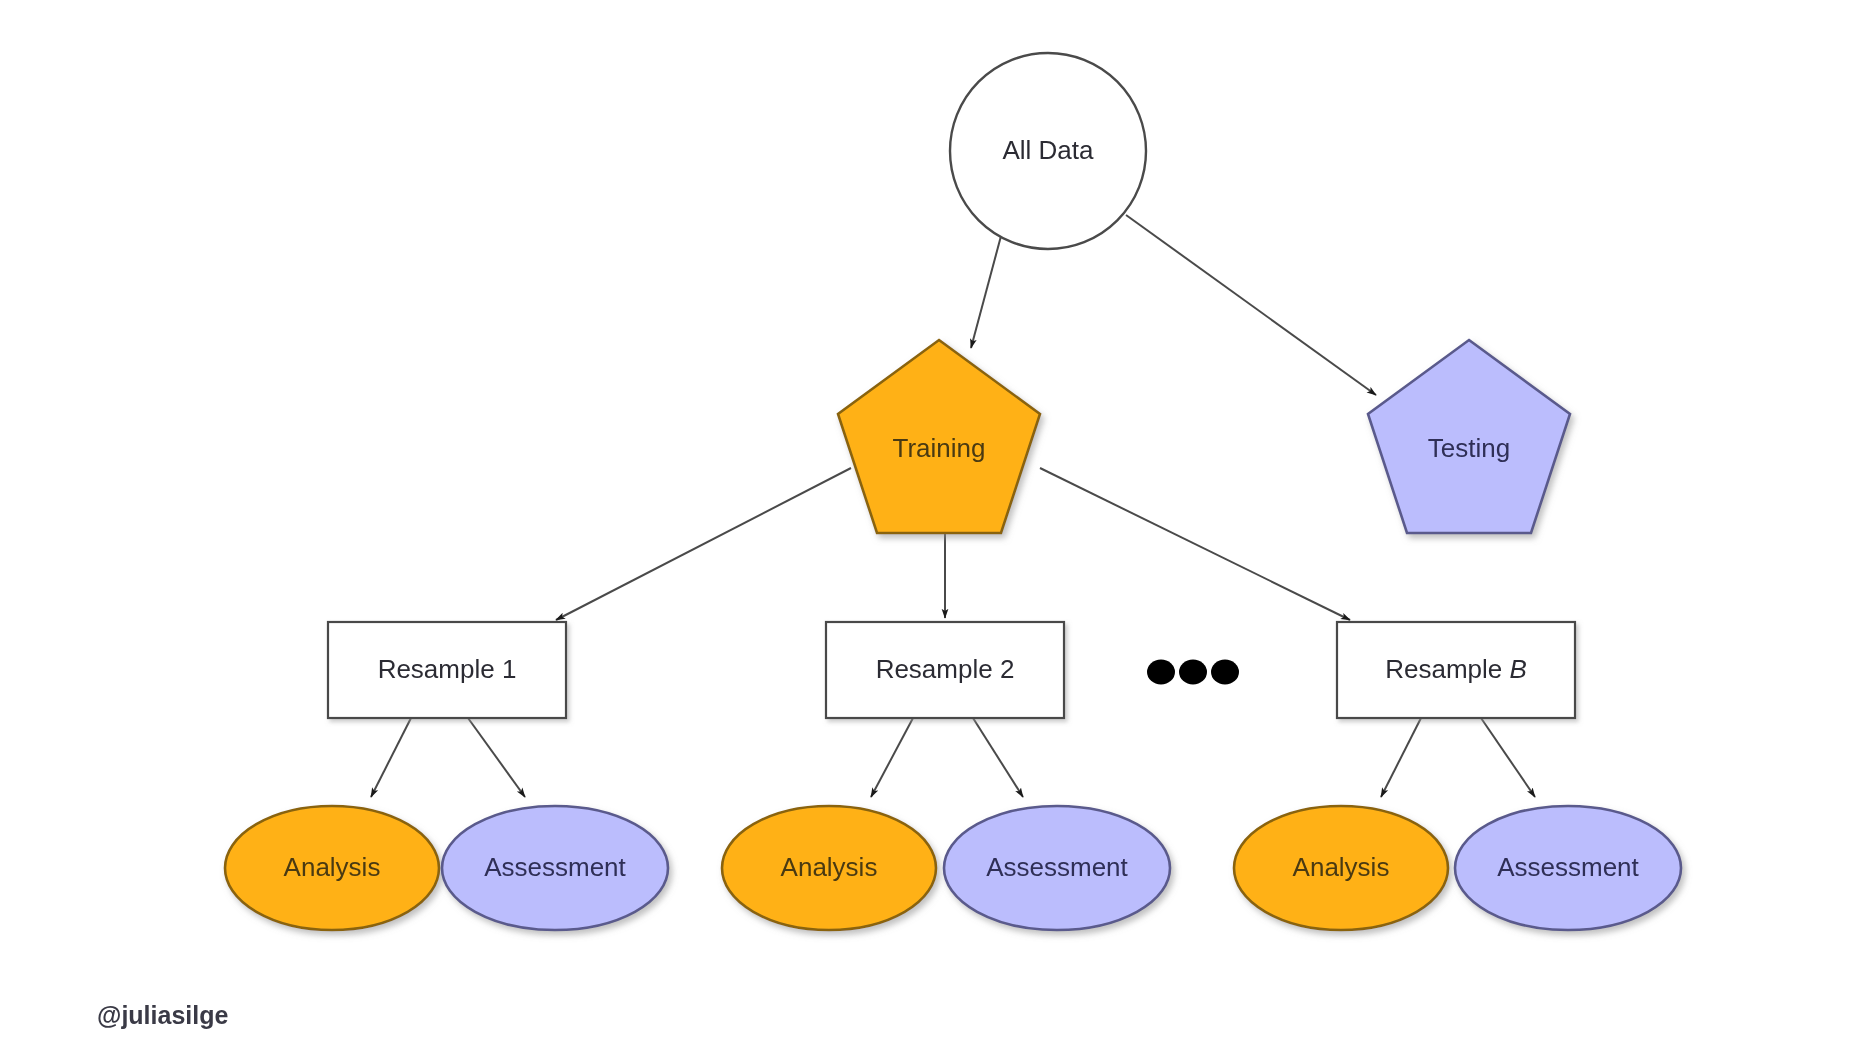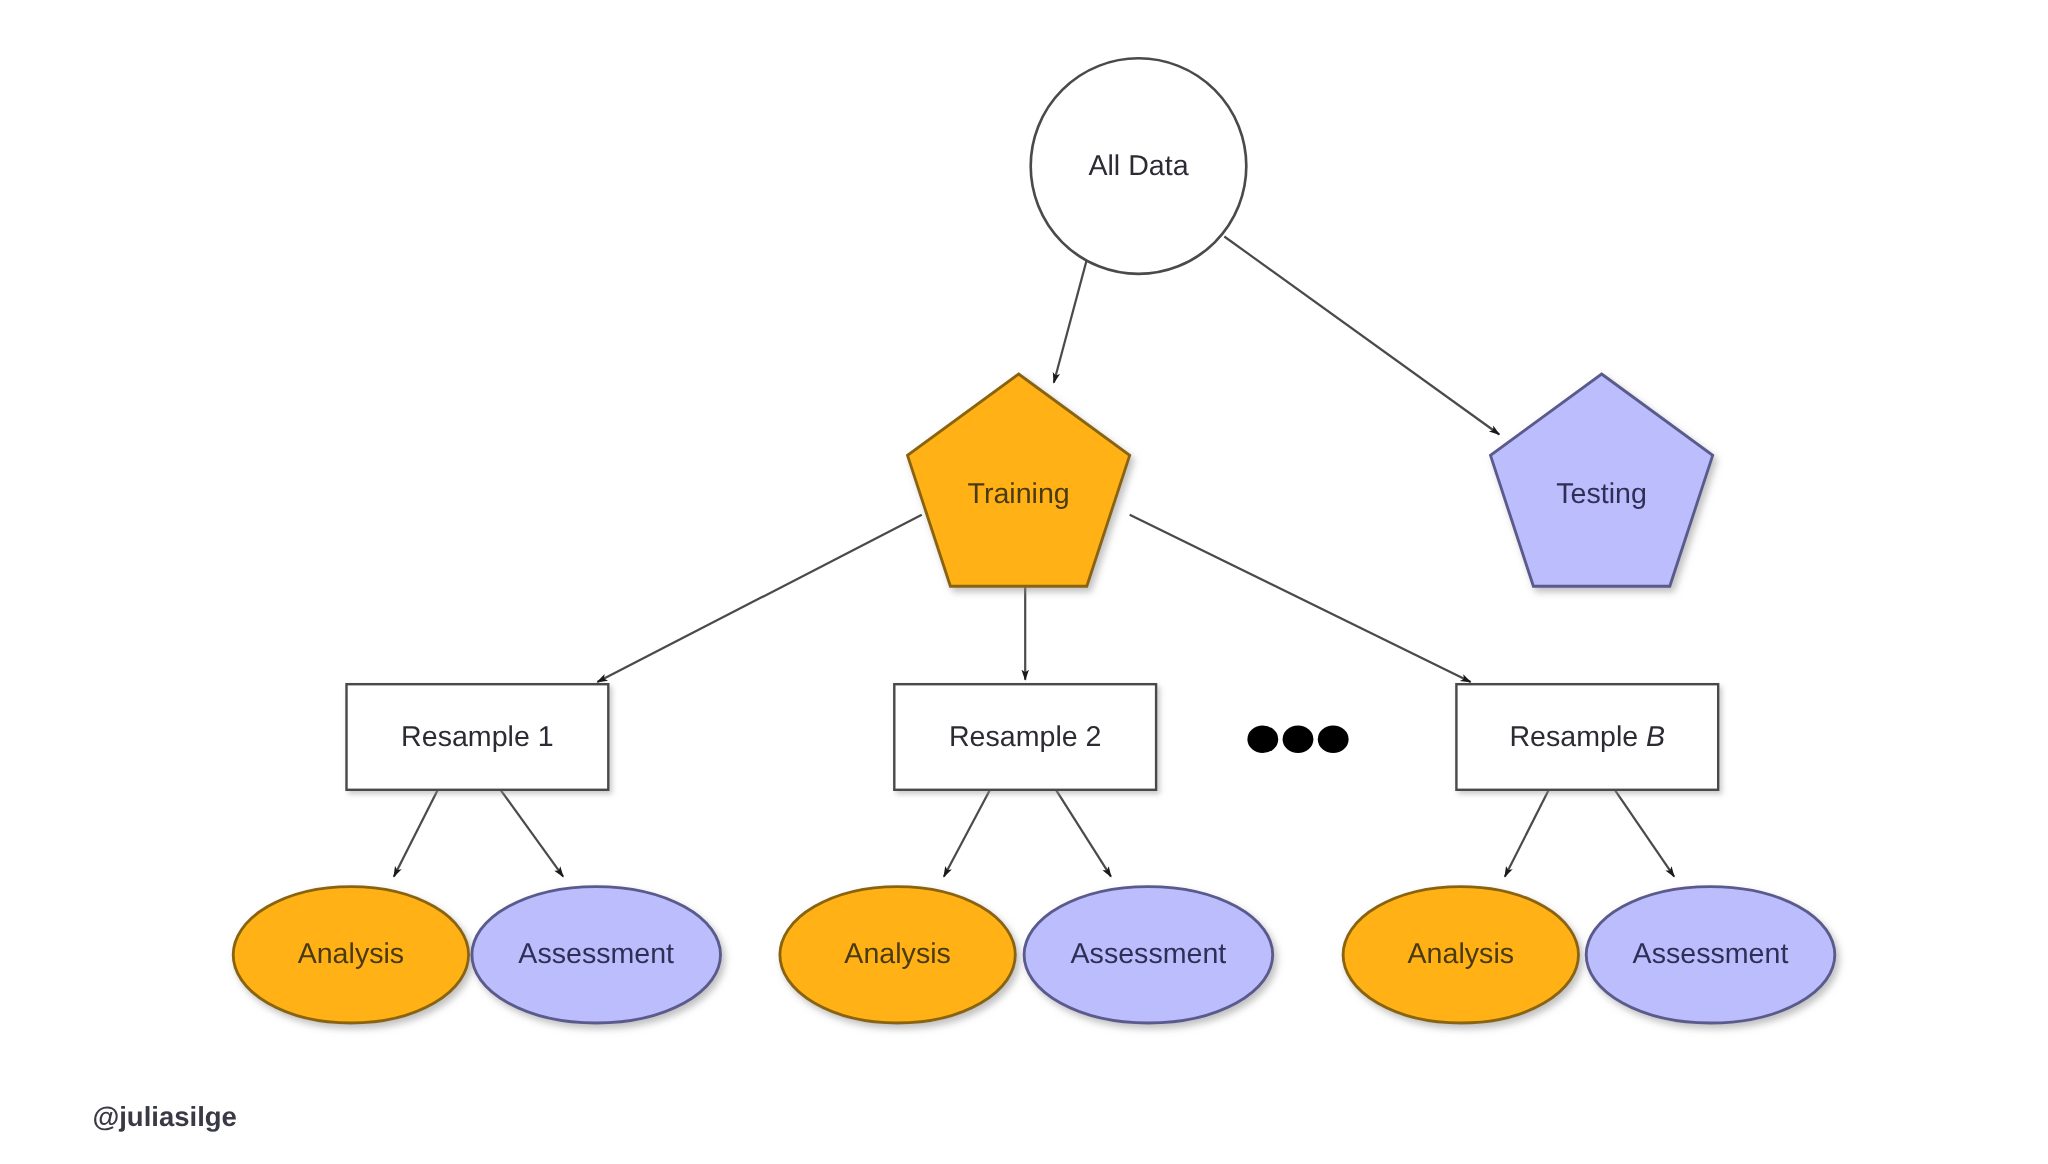--- a/index.html
+++ b/index.html
@@ -10,21 +10,21 @@
   }
   body {
     width: 1862px;
     height: 1058px;
     position: relative;
     overflow: hidden;
     font-family: "Liberation Sans", sans-serif;
   }
   #diagram-root {
     position: absolute;
-    left: 0;
+    left: 13px;
     top: 0;
     width: 1557px;
     height: 1058px;
   }
   svg#diagram-canvas {
     display: block;
     width: 1862px;
     height: 1058px;
   }
   .node-label {

